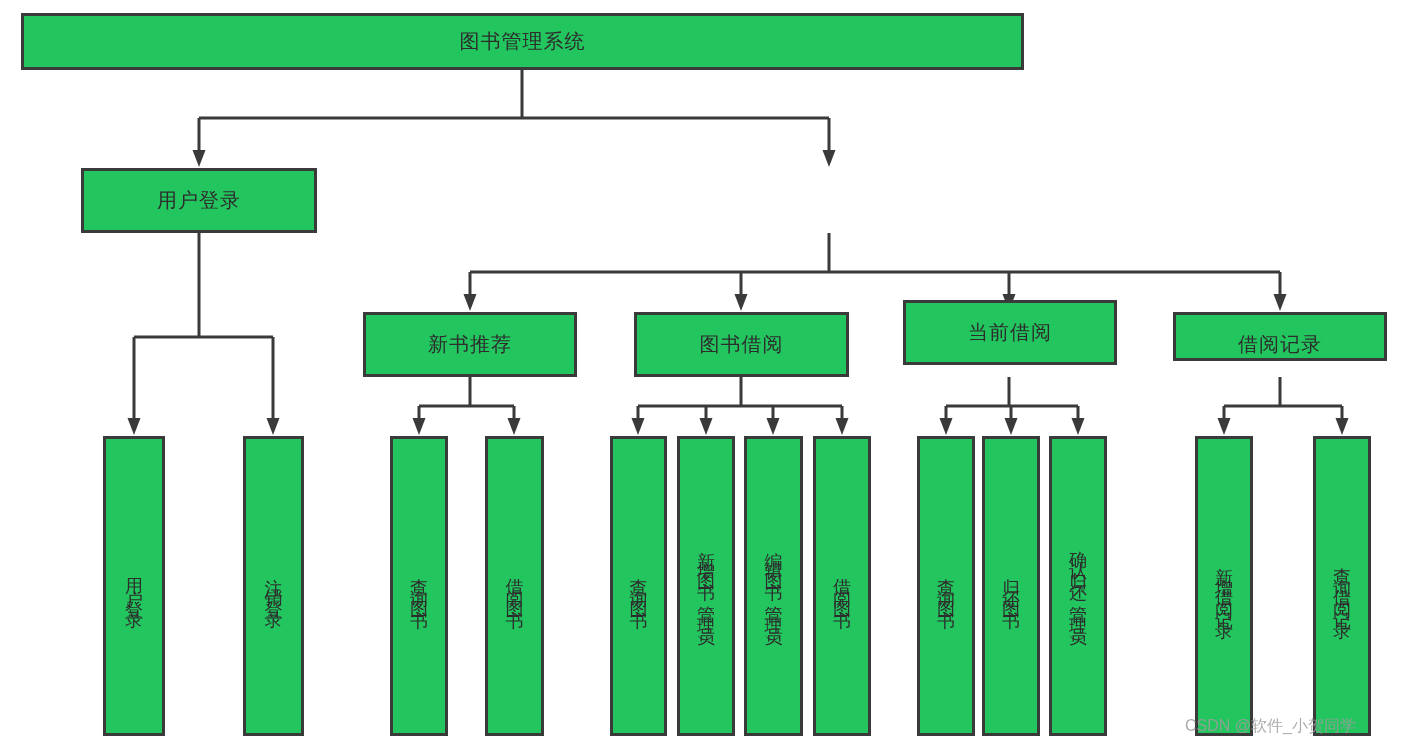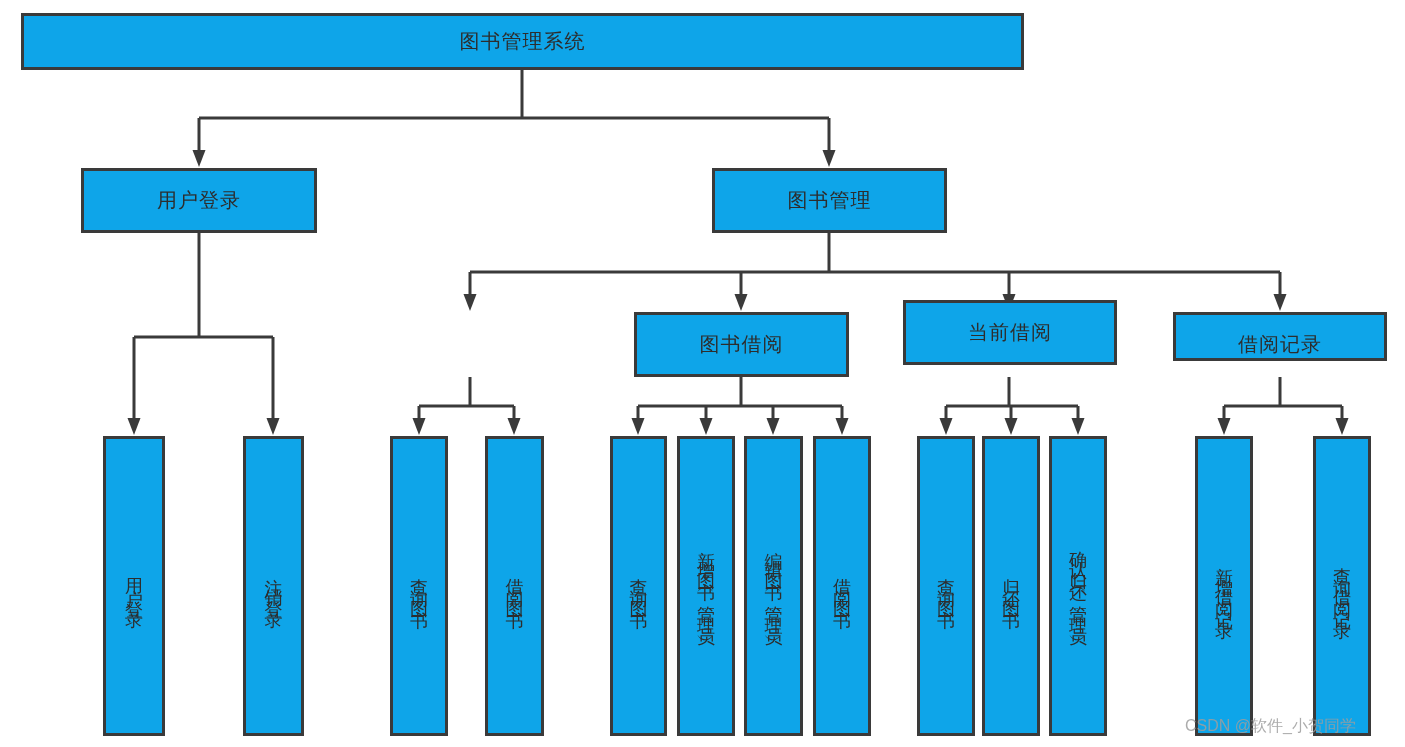--- a/index.html
+++ b/index.html
@@ -14,21 +14,21 @@
   }
   .connectors {
     position: absolute;
     left: 0; top: 0;
     width: 1405px; height: 747px;
   }
   .node {
     position: absolute;
     box-sizing: border-box;
     border: 3px solid #3a3a3a;
-    background: #0ea5e9;
+    background: #22c55e;
     display: flex;
     align-items: center;
     justify-content: center;
   }
   .hlabel {
     font-size: 20px;
     letter-spacing: 1px;
     white-space: nowrap;
   }
   .leaf { border-width: 3px; }
@@ -92,24 +92,24 @@
     </g>
   </svg>
 
   <div class="node" style="left:21px; top:13px; width:1003px; height:57px;">
     <span class="hlabel">图书管理系统</span>
   </div>
 
   <div class="node" style="left:81px; top:168px; width:236px; height:65px;">
     <span class="hlabel">用户登录</span>
   </div>
-  <div class="node" style="left:712px; top:168px; width:235px; height:65px;">
-    <span class="hlabel">图书管理</span>
+
+  <div class="node" style="left:363px; top:312px; width:214px; height:65px;">
+    <span class="hlabel">新书推荐</span>
   </div>
-
   <div class="node" style="left:634px; top:312px; width:215px; height:65px;align-items:center;">
     <span class="hlabel">图书借阅</span>
   </div>
   <div class="node" style="left:903px; top:300px; width:214px; height:65px;">
     <span class="hlabel">当前借阅</span>
   </div>
   <div class="node" style="left:1173px; top:312px; width:214px; height:49px;align-items:flex-end;">
     <span class="hlabel">借阅记录</span>
   </div>
 

